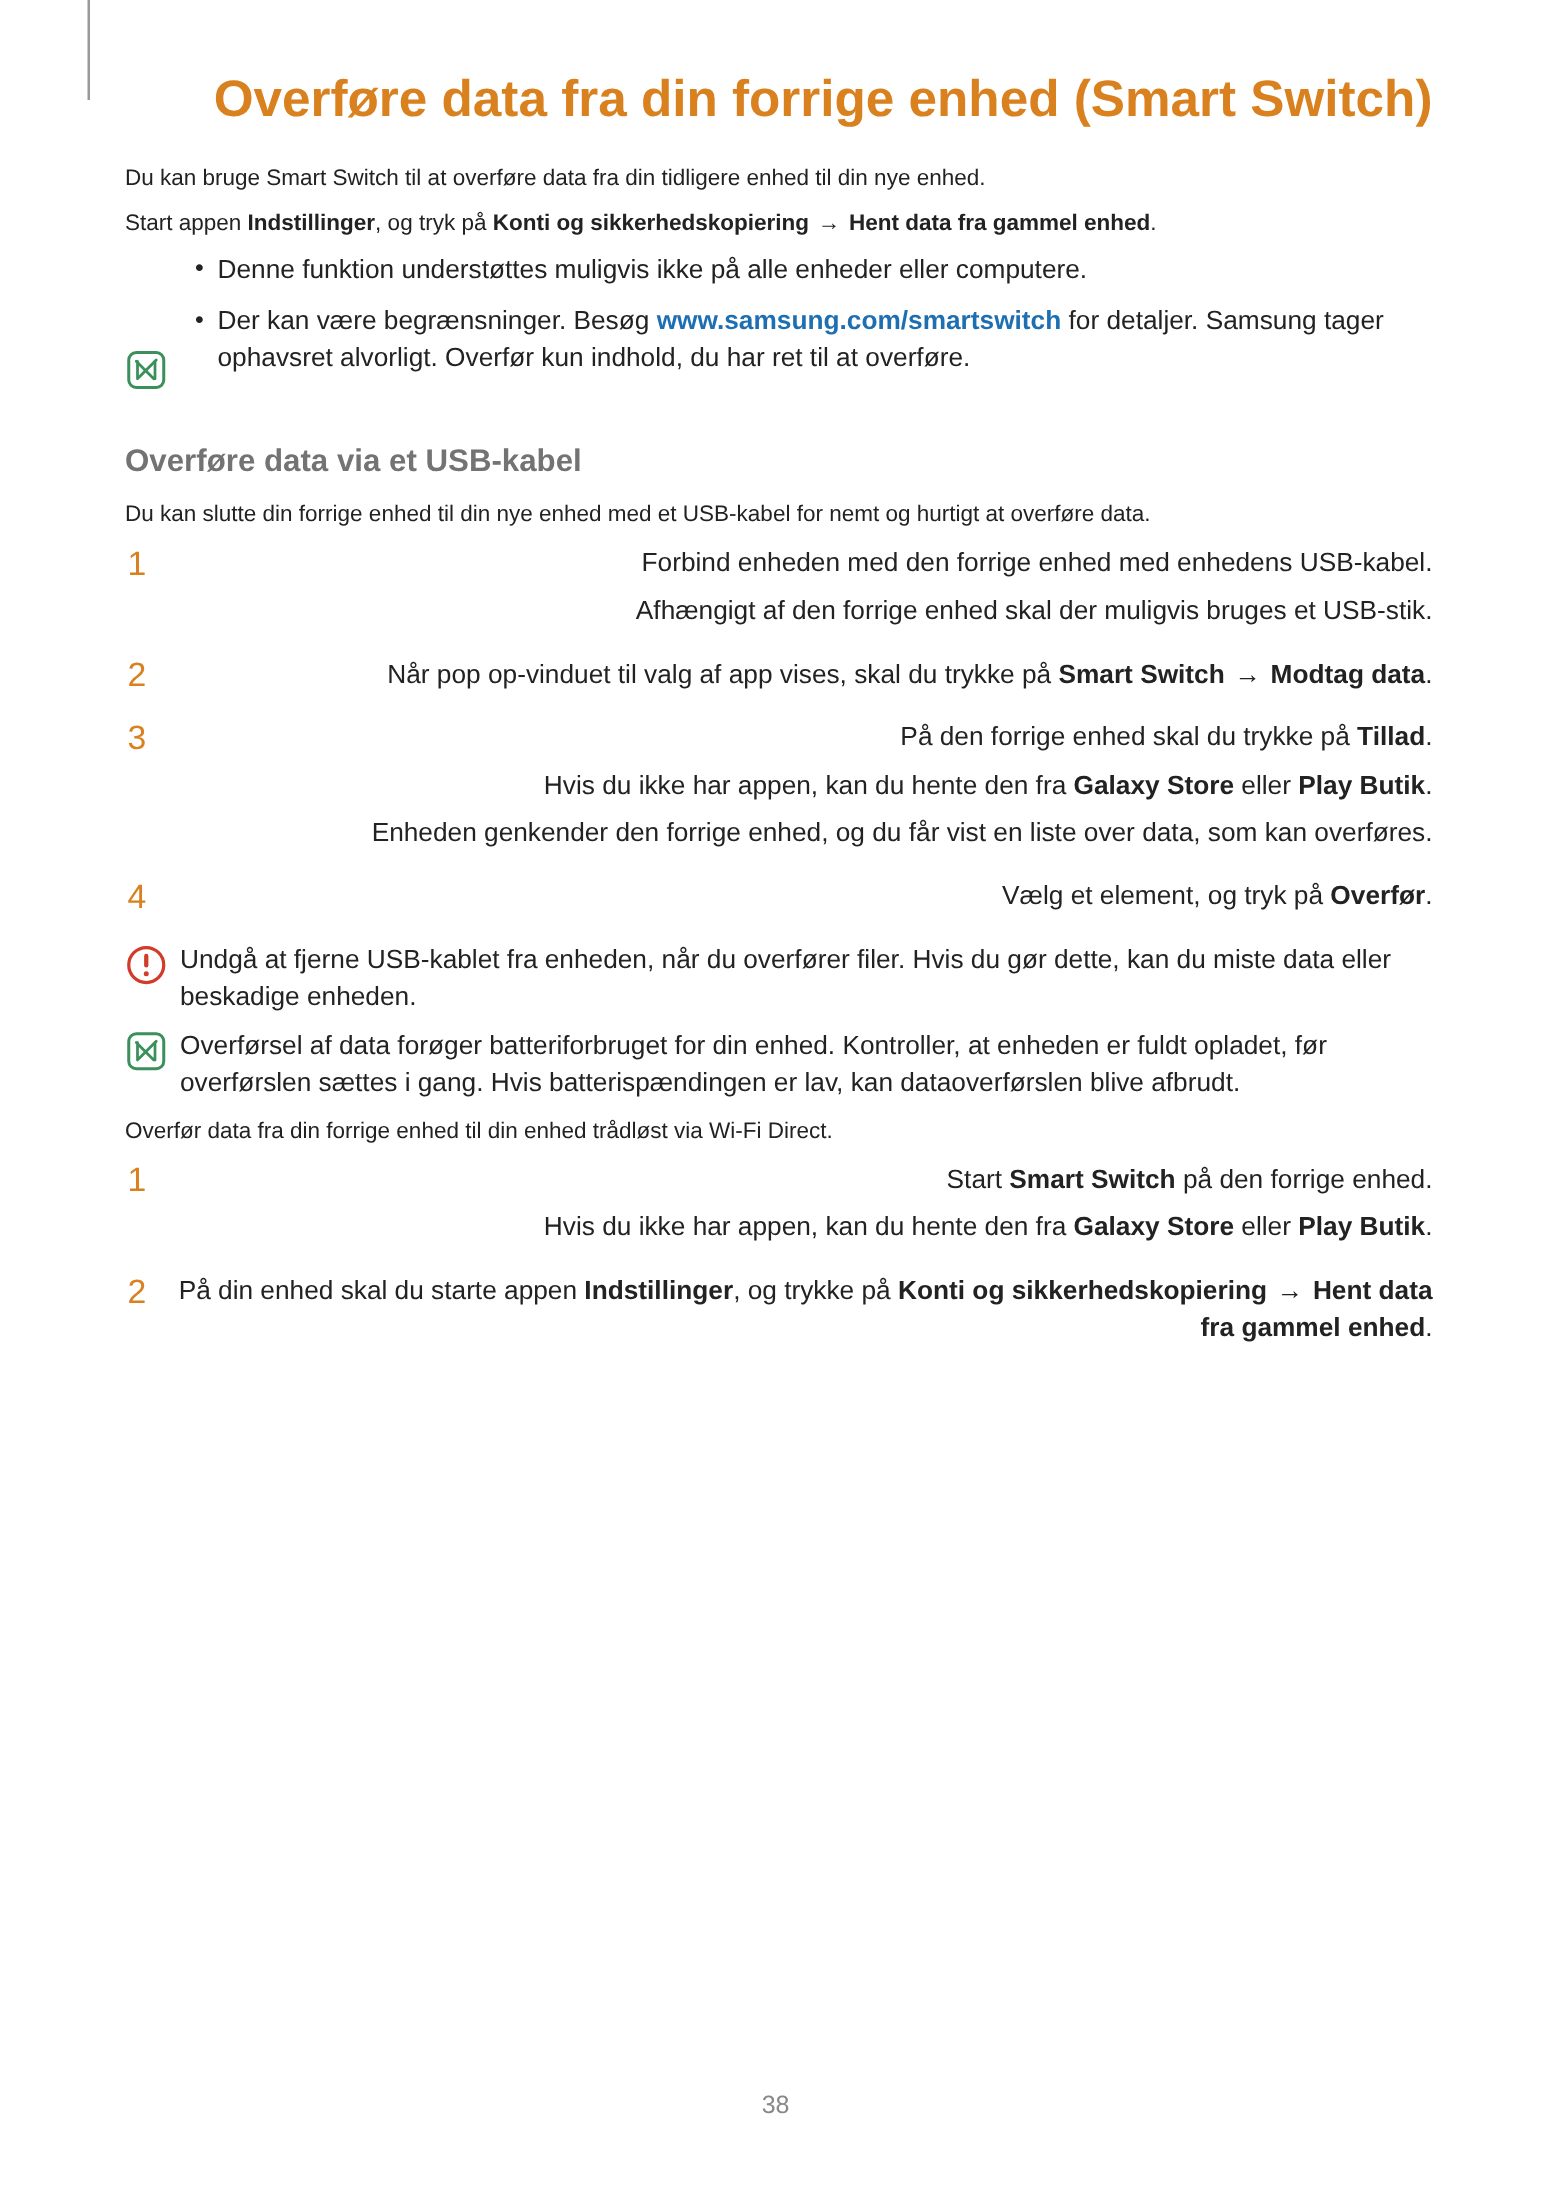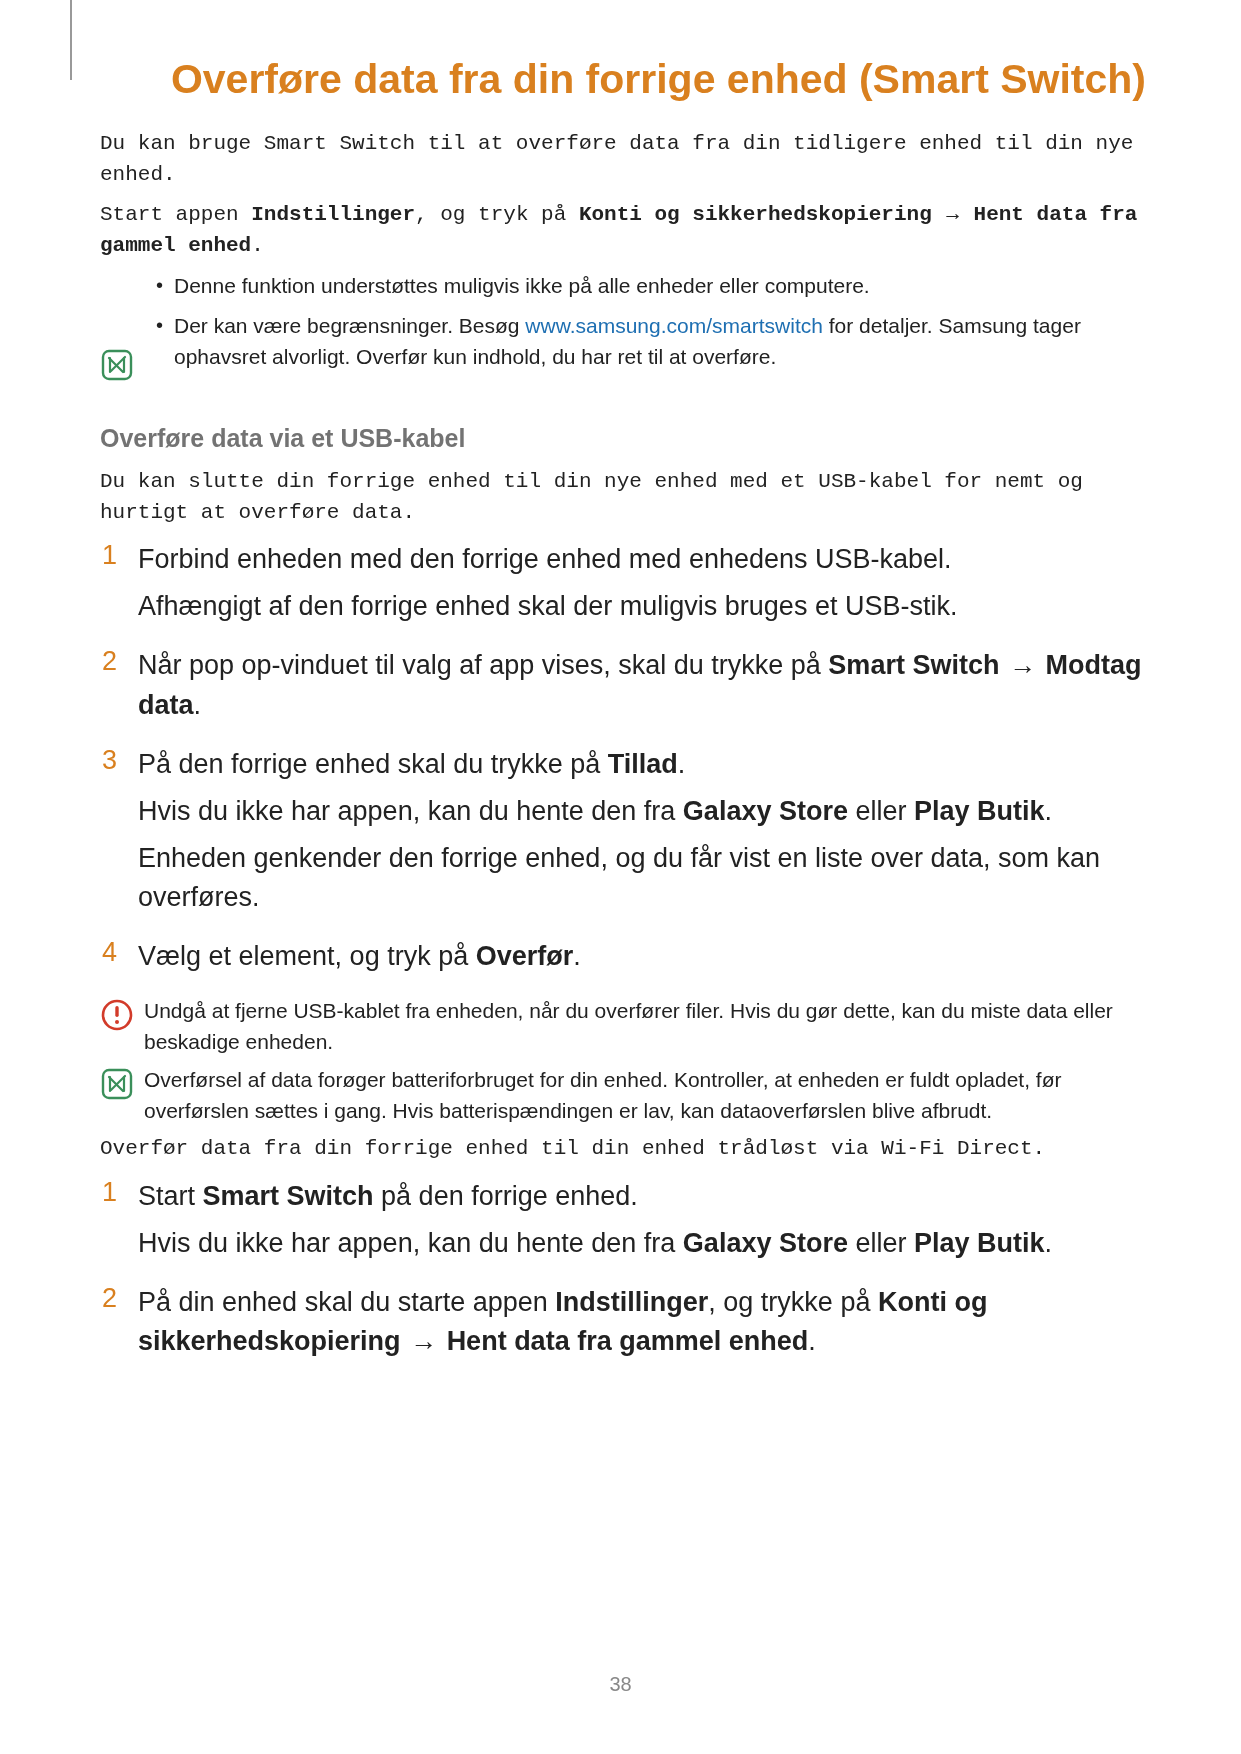--- a/index.html
+++ b/index.html
@@ -30,24 +30,23 @@
     }
     h1 {
       color: #d9801f;
       font-size: 41px;
       font-weight: bold;
       margin-bottom: 25px;
       line-height: 1.2;
       text-align: right;
     }
     .body-text {
-      font-size: 21px;
+      font-size: 18px;
       line-height: 1.45;
       margin-bottom: 10px;
-      font-family: Liberation Mono, monospace;
     }
     .body-text b { font-weight: bold; }
     .arrow { padding: 0 2px; }
     .notice-row {
       display: flex;
       align-items: flex-end;
       gap: 18px;
       margin-top: 8px;
       margin-bottom: 8px;
     }
@@ -66,41 +65,42 @@
       margin-bottom: 10px;
     }
     .bullets li::before {
       content: "•";
       position: absolute;
       left: 4px;
       top: 0;
       font-size: 20px;
       color: #222;
     }
-    a.link { color: #1e6fb2; text-decoration: none; }
+    a.link { color: #1e6fb2; text-decoration: none; font-weight: bold; }
     h2 {
       font-size: 25px;
       font-weight: bold;
       color: #737373;
       margin-top: 42px;
       margin-bottom: 14px;
     }
     ol.steps {
       list-style: none;
       counter-reset: step;
       padding-left: 0;
       margin-top: 12px;
     }
     ol.steps > li {
       counter-increment: step;
       position: relative;
       padding-left: 38px;
-      font-size: 27px;
+      font-size: 21px;
       line-height: 1.45;
       margin-bottom: 20px;
+      text-align: right;
     }
     ol.steps > li::before {
       content: counter(step);
       position: absolute;
       left: 2px;
       top: -4px;
       font-size: 27px;
       color: #d9801f;
       font-weight: 400;
     }

